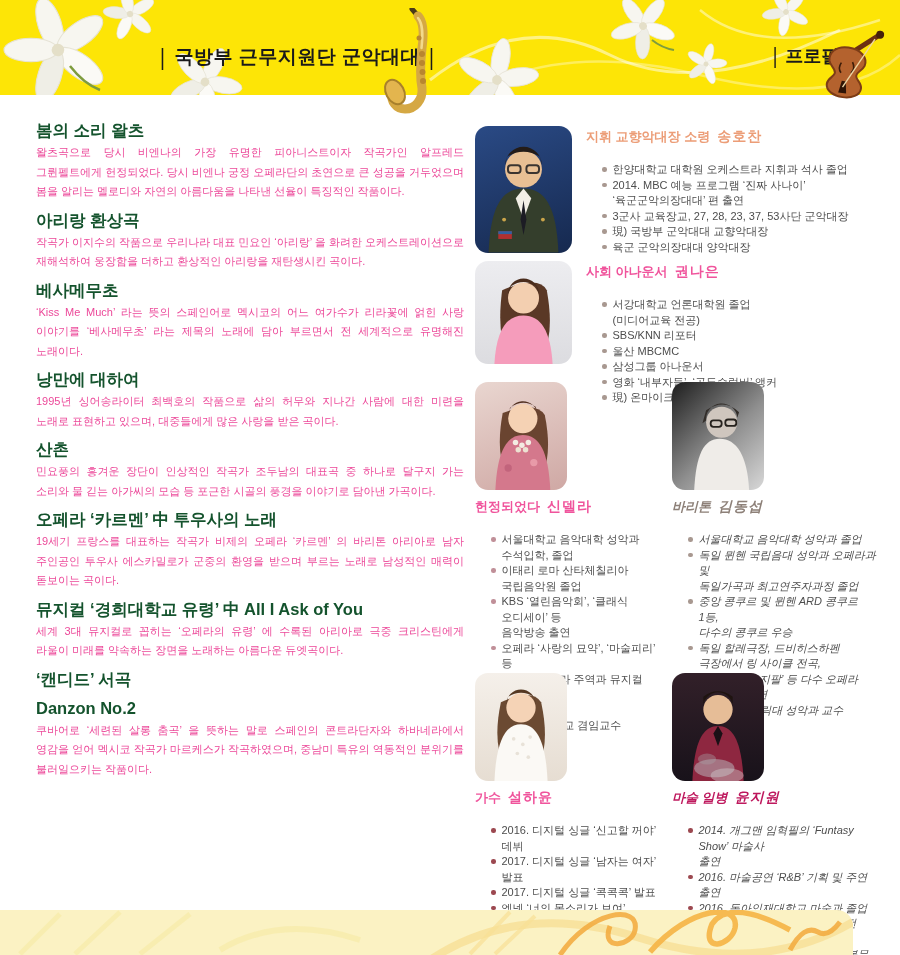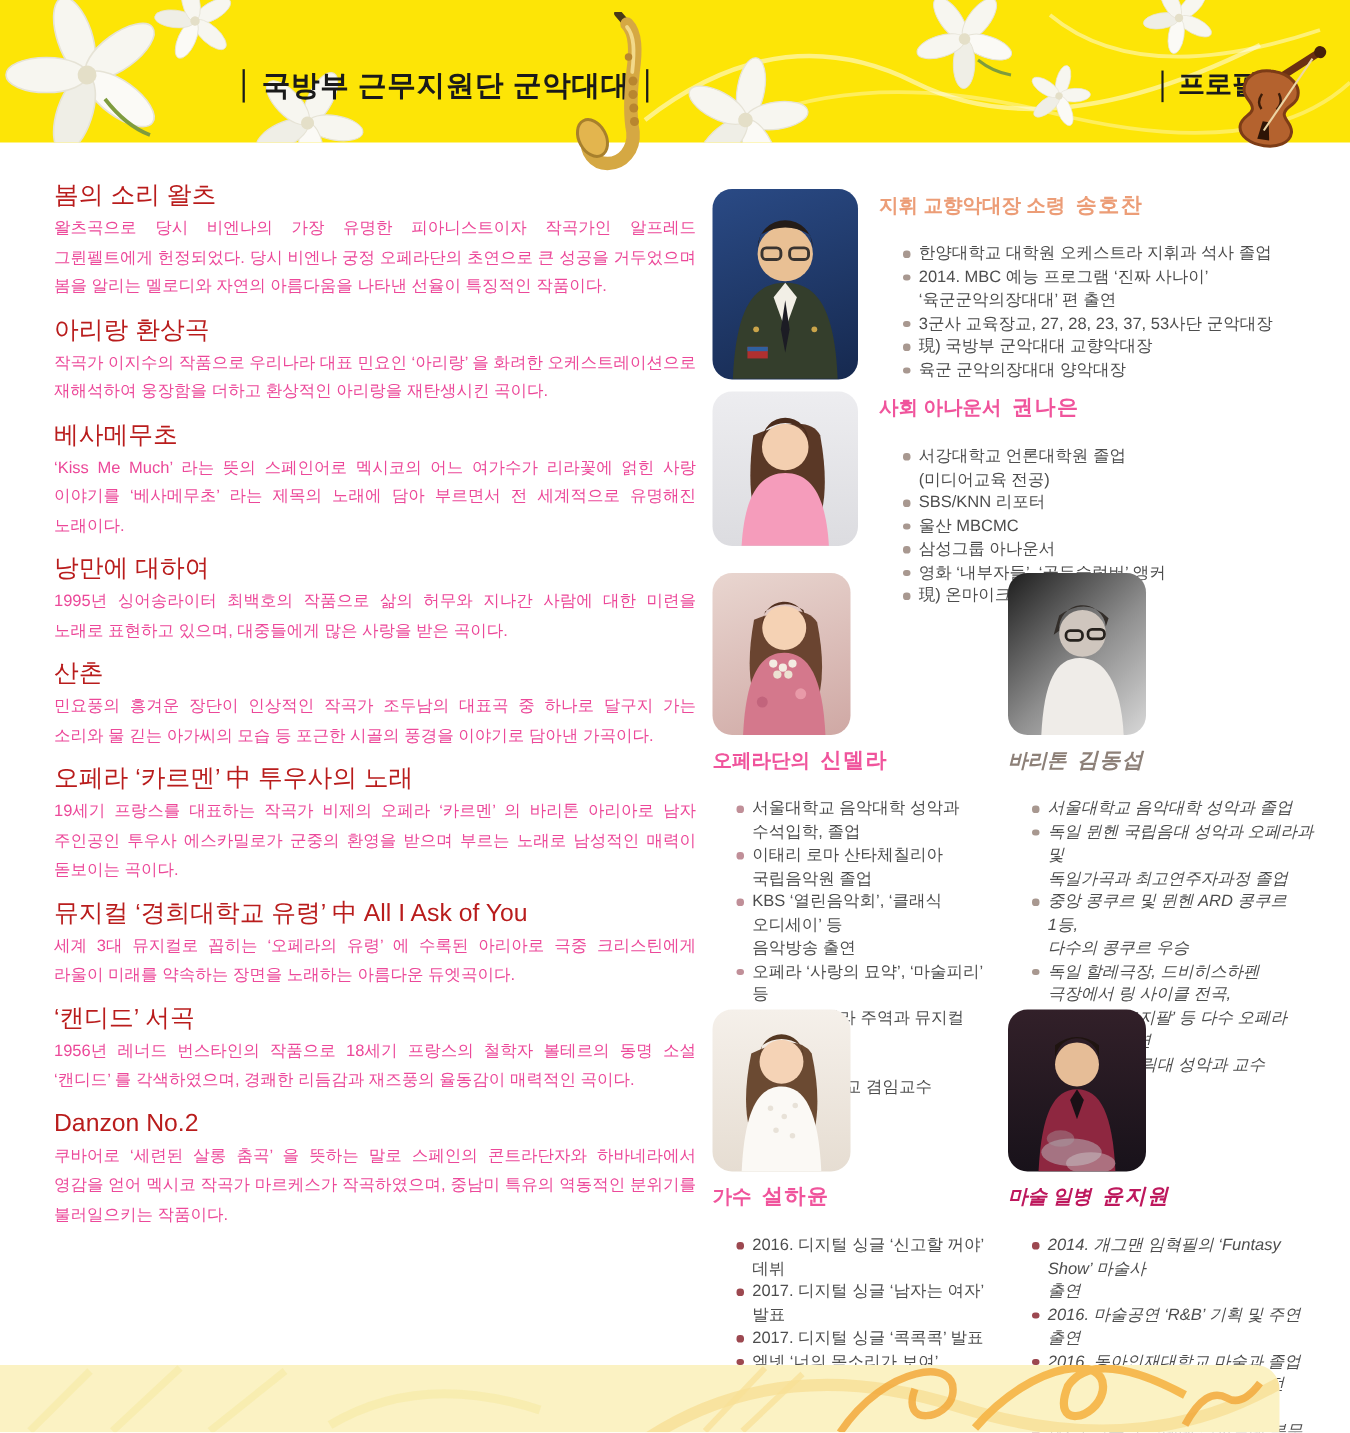--- a/index.html
+++ b/index.html
@@ -13,21 +13,21 @@
               letter-spacing:.5px;display:flex;gap:9px;align-items:center;}
   .band-badge{position:absolute;right:48px;top:44px;font-size:18px;font-weight:700;color:#1a1a1a;
               display:flex;gap:8px;align-items:center;}
   .vbar{font-weight:400;transform:scaleY(1.25);display:inline-block;}
   .sax{position:absolute;left:382px;top:8px;z-index:3;}
   .violin{position:absolute;left:812px;top:26px;z-index:3;}
 
   
   .program-col{position:absolute;left:36px;top:120px;width:428px;}
   .sec{margin:0 0 8px 0;}
-  .sec h2{margin:0 0 2px 0;font-size:16.5px;line-height:21px;font-weight:400;color:#b91c1c;}
+  .sec h2{margin:0 0 2px 0;font-size:16.5px;line-height:21px;font-weight:700;color:#14532d;}
   .sec p{margin:0;font-size:11px;line-height:19.5px;color:#ec4899;
          text-align:justify;word-break:keep-all;}
 
   
   .prow{position:absolute;left:475px;width:420px;display:flex;gap:14px;}
   #profile-1{top:126px;}
   #profile-2{top:261px;}
   .duo{position:absolute;left:475px;width:420px;display:flex;}
   #duo-34{top:382px;}
   #duo-56{top:673px;}
@@ -160,21 +160,20 @@
       <article class="sec">
         <h2>오페라 ‘카르멘’ 中 투우사의 노래</h2>
         <p>19세기 프랑스를 대표하는 작곡가 비제의 오페라 ‘카르멘’ 의 바리톤 아리아로 남자 주인공인 투우사 에스카밀로가 군중의 환영을 받으며 부르는 노래로 남성적인 매력이 돋보이는 곡이다.</p>
       </article>
       <article class="sec">
         <h2>뮤지컬 ‘경희대학교 유령’ 中 All I Ask of You</h2>
         <p>세계 3대 뮤지컬로 꼽히는 ‘오페라의 유령’ 에 수록된 아리아로 극중 크리스틴에게 라울이 미래를 약속하는 장면을 노래하는 아름다운 듀엣곡이다.</p>
       </article>
       <article class="sec">
         <h2>‘캔디드’ 서곡</h2>
-        <p>1956년 레너드 번스타인의 작품으로 18세기 프랑스의 철학자 볼테르의 동명 소설 ‘캔디드’ 를 각색하였으며, 경쾌한 리듬감과 재즈풍의 율동감이 매력적인 곡이다.</p>
       </article>
       <article class="sec">
         <h2>Danzon No.2</h2>
         <p>쿠바어로 ‘세련된 살롱 춤곡’ 을 뜻하는 말로 스페인의 콘트라단자와 하바네라에서 영감을 얻어 멕시코 작곡가 마르케스가 작곡하였으며, 중남미 특유의 역동적인 분위기를 불러일으키는 작품이다.</p>
       </article>
     </section>
 
     <section class="prow" id="profile-1">
       <div class="portrait ph-lg p1">
         <svg viewBox="0 0 100 130">
@@ -277,21 +276,21 @@
             <circle cx="44" cy="66" r="3" fill="#f3ece2"></circle>
               <circle cx="51" cy="69" r="3" fill="#f3ece2"></circle>
             <circle cx="58" cy="66" r="3" fill="#f3ece2"></circle>
               <circle cx="47" cy="74" r="3" fill="#ece2d2"></circle>
             <circle cx="55" cy="74" r="3" fill="#ece2d2"></circle>
             <circle cx="64" cy="88" r="4" fill="#e89aa8"></circle>
               <circle cx="36" cy="94" r="4" fill="#c2647c"></circle>
           </svg>
         </div>
         <h3 class="ptitle acc-pink">
-          <span class="role">오페라단의</span>
+          <span class="role">헌정되었다</span>
           <span class="pname">신델라</span>
         </h3>
         <ul class="plist dot-pink">
           <li>
               <span class="dot"></span>
               <span class="btxt">서울대학교 음악대학 성악과 수석입학, 졸업</span>
             </li>
           <li>
               <span class="dot"></span>
               <span class="btxt">이태리 로마 산타체칠리아 국립음악원 졸업</span>

